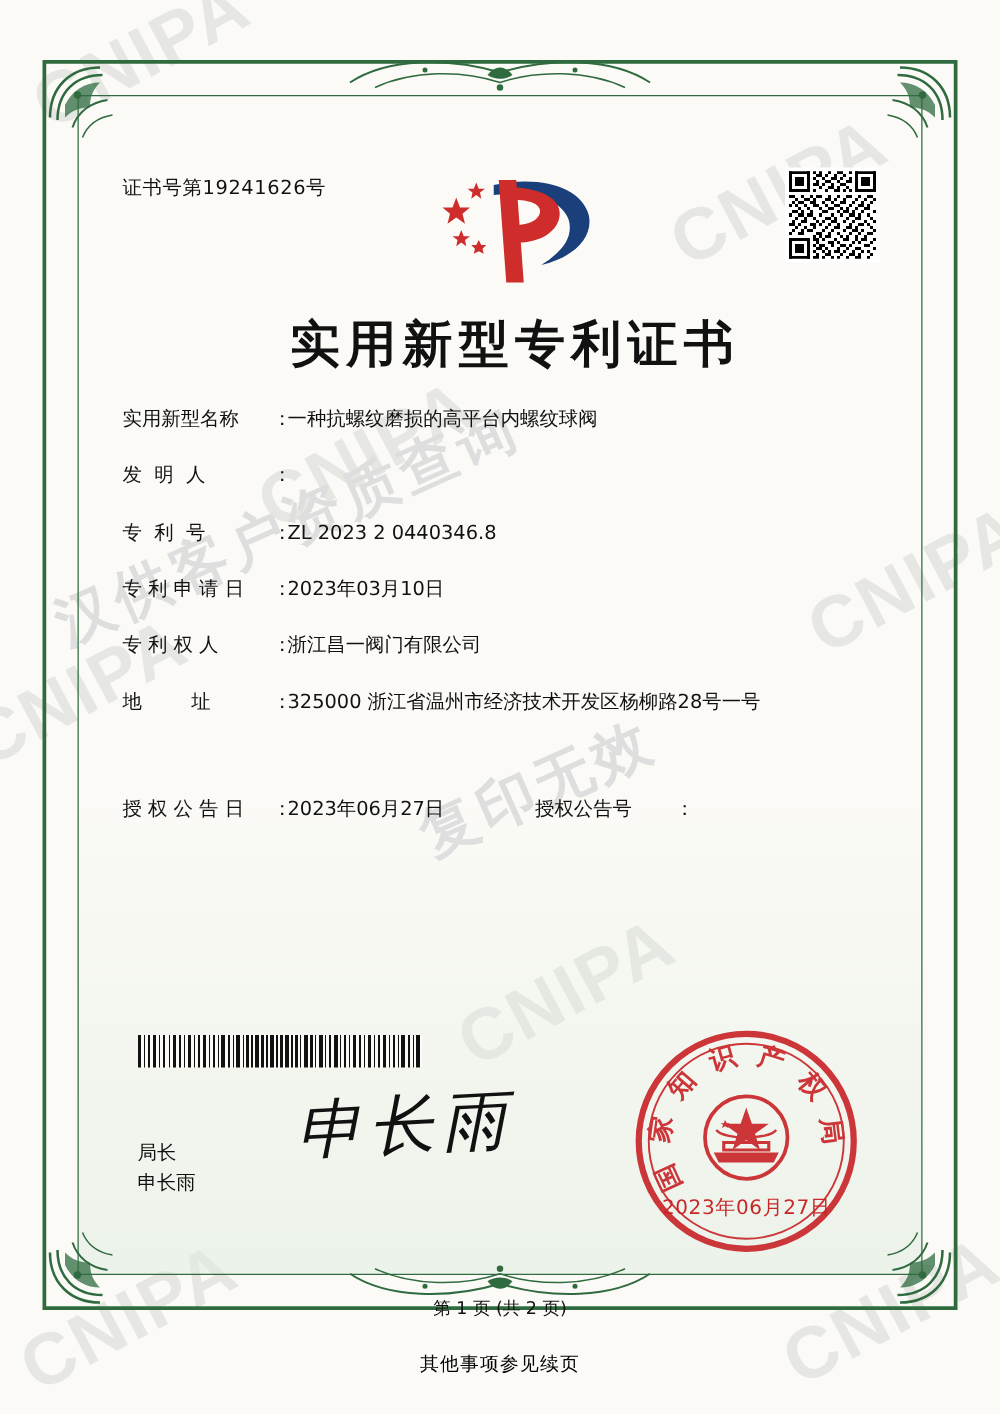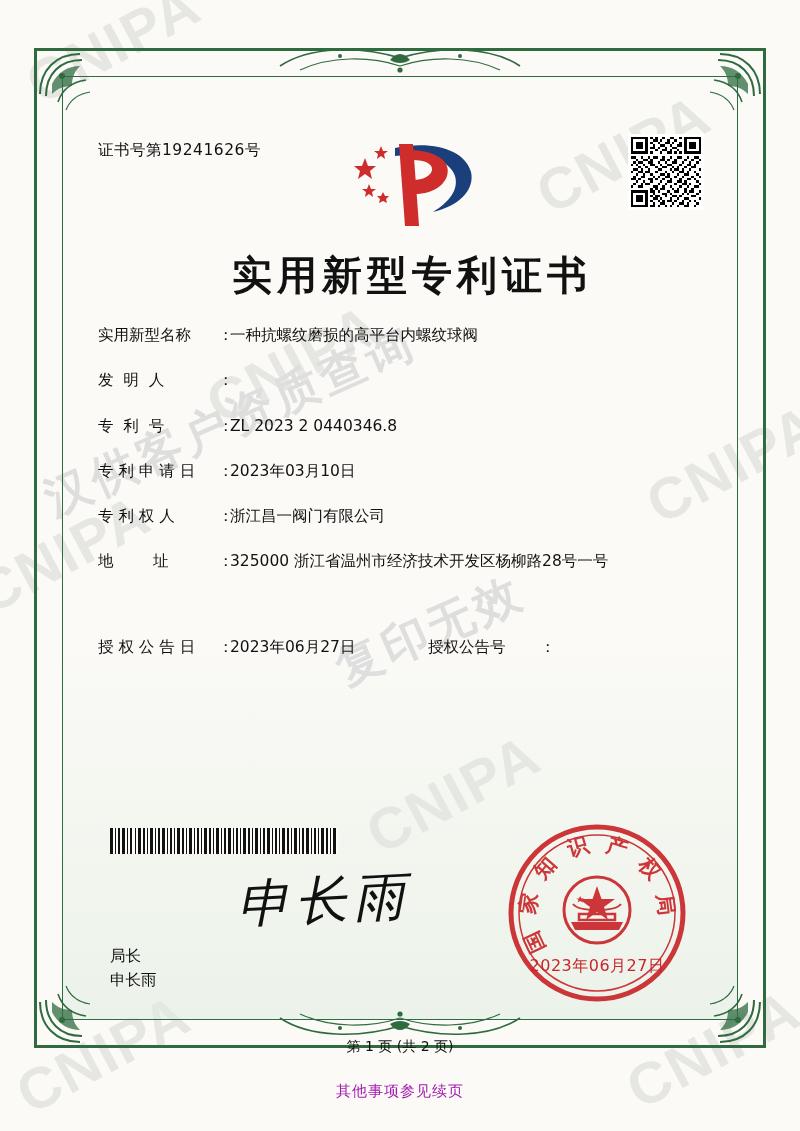--- a/index.html
+++ b/index.html
@@ -207,21 +207,21 @@
     position: absolute;
     left: 48px;
     top: 752px;
     width: 228px;
     height: 26px;
   }
 
   .sig-block {
     position: absolute;
     left: 48px;
-    top: 868px;
+    top: 834px;
     font-size: 15.5px;
     font-family: "DejaVu Sans", sans-serif;
     line-height: 1.55;
     color: #111;
   }
 
   .signature {
     position: absolute;
     left: 175px;
     top: 790px;
@@ -266,21 +266,21 @@
   }
 
   .footer-note {
     position: absolute;
     left: 0;
     right: 0;
     top: 1082px;
     text-align: center;
     font-size: 15px;
     font-family: "DejaVu Sans", sans-serif;
-    color: #a21caf;
+    color: #000000;
     letter-spacing: 1px;
     z-index: 5;
   }
 </style>
 </head>
 <body>
 
 <div class="wm-layer">
   <div class="wm wm-cnipa wm-cn1">CNIPA</div>
   <div class="wm wm-cnipa wm-cn2">CNIPA</div>

